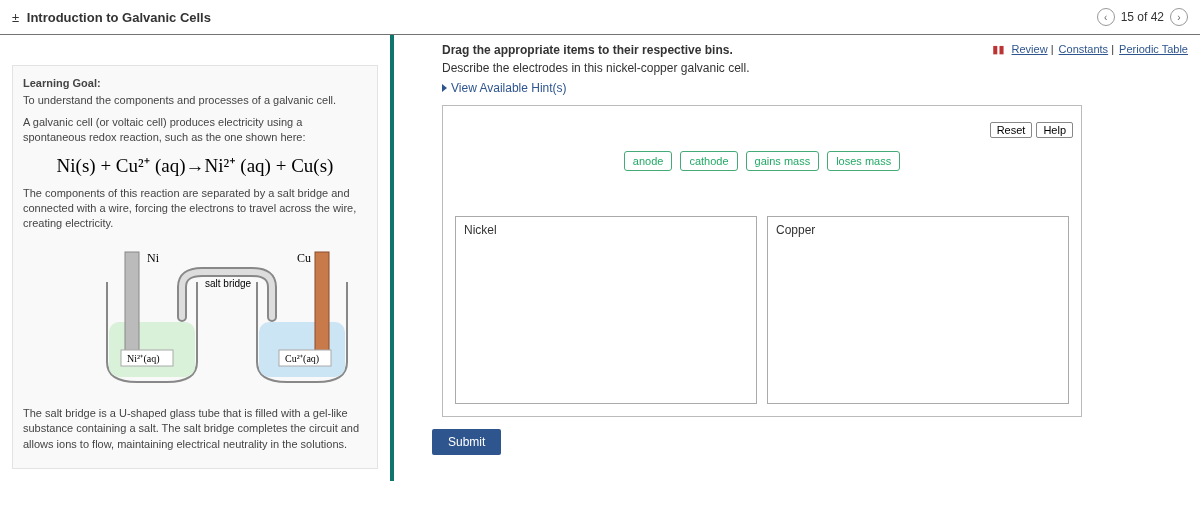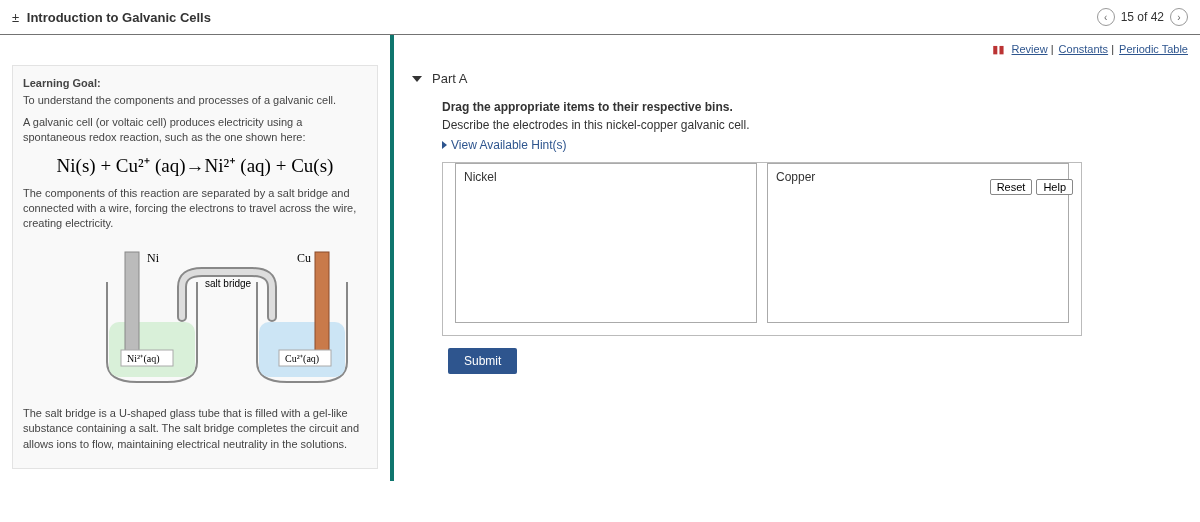--- a/index.html
+++ b/index.html
@@ -27,23 +27,23 @@
 .instr { margin-left:30px; margin-bottom:4px; font-size:12px; color:#333; }
 .instr.bold { font-weight:bold; }
 .hints { margin-left:30px; color:#2e558e; font-size:12px; cursor:pointer; display:flex; align-items:center; gap:4px; margin-top:6px; margin-bottom:10px;text-align:right; }
 .hints .tri { width:0; height:0; border-top:4px solid transparent; border-bottom:4px solid transparent; border-left:5px solid #2e558e; }
 .work-area { margin-left:30px; border:1px solid #bbb; width:640px; position:relative; }
 .top-controls { position:absolute; top:16px; right:8px; display:flex; gap:4px; }
 .ctrl-btn { border:1px solid #888; background:#fff; font-size:11px; padding:1px 6px; cursor:pointer; border-radius:2px; }
 .pool { height:110px; display:flex; align-items:center; justify-content:center; gap:8px; }
 .chip { border:1px solid #4a7; border-radius:3px; padding:3px 8px; font-size:11px; background:#fff; cursor:move; color:#2a6; }
 .bins { display:flex; gap:10px; padding:0 12px 12px 12px; }
-.bin { flex:1; border:1px solid #aaa; height:160px; padding:6px 8px; background:#fff; }
+.bin { flex:1; border:1px solid #aaa; height:188px; padding:6px 8px; background:#fff; }
 .bin .bin-label { font-size:12px; color:#333; }
-.submit-row { margin-left:36px; margin-top:12px; }
+.submit-row { margin-left:20px; margin-top:12px; }
 .submit-btn { background:#2e558e; color:#fff; border:none; padding:6px 16px; font-size:12px; cursor:pointer; border-radius:2px; }
 </style>
 </head>
 <body>
 
 <div class="topbar">
   <div class="title">
     <span class="toggle-icon">±</span>
     <span>Introduction to Galvanic Cells</span>
   </div>
@@ -92,36 +92,38 @@
   </div>
 
   <div class="right">
     <div class="review-row">
       <span class="pause-icon">▮▮</span>
       <a>Review</a> |
       <a>Constants</a> |
       <a>Periodic Table</a>
     </div>
 
-    <div class="part-header">
-      <div class="caret-down"></div>
-      <div class="part-title">Part A</div>
-    </div>
 
     <div class="instr bold">Drag the appropriate items to their respective bins.</div>
     <div class="instr">Describe the electrodes in this nickel-copper galvanic cell.</div>
     <div class="hints">
       <div class="tri"></div>
       <span>View Available Hint(s)</span>
     </div>
 
     <div class="work-area">
       <div class="top-controls">
         <button class="ctrl-btn">Reset</button>
         <button class="ctrl-btn">Help</button>
+      </div>
+      <div class="pool">
+        <div class="chip">anode</div>
+        <div class="chip">cathode</div>
+        <div class="chip">gains mass</div>
+        <div class="chip">loses mass</div>
       </div>
       <div class="bins">
         <div class="bin">
           <div class="bin-label">Nickel</div>
         </div>
         <div class="bin">
           <div class="bin-label">Copper</div>
         </div>
       </div>
     </div>

